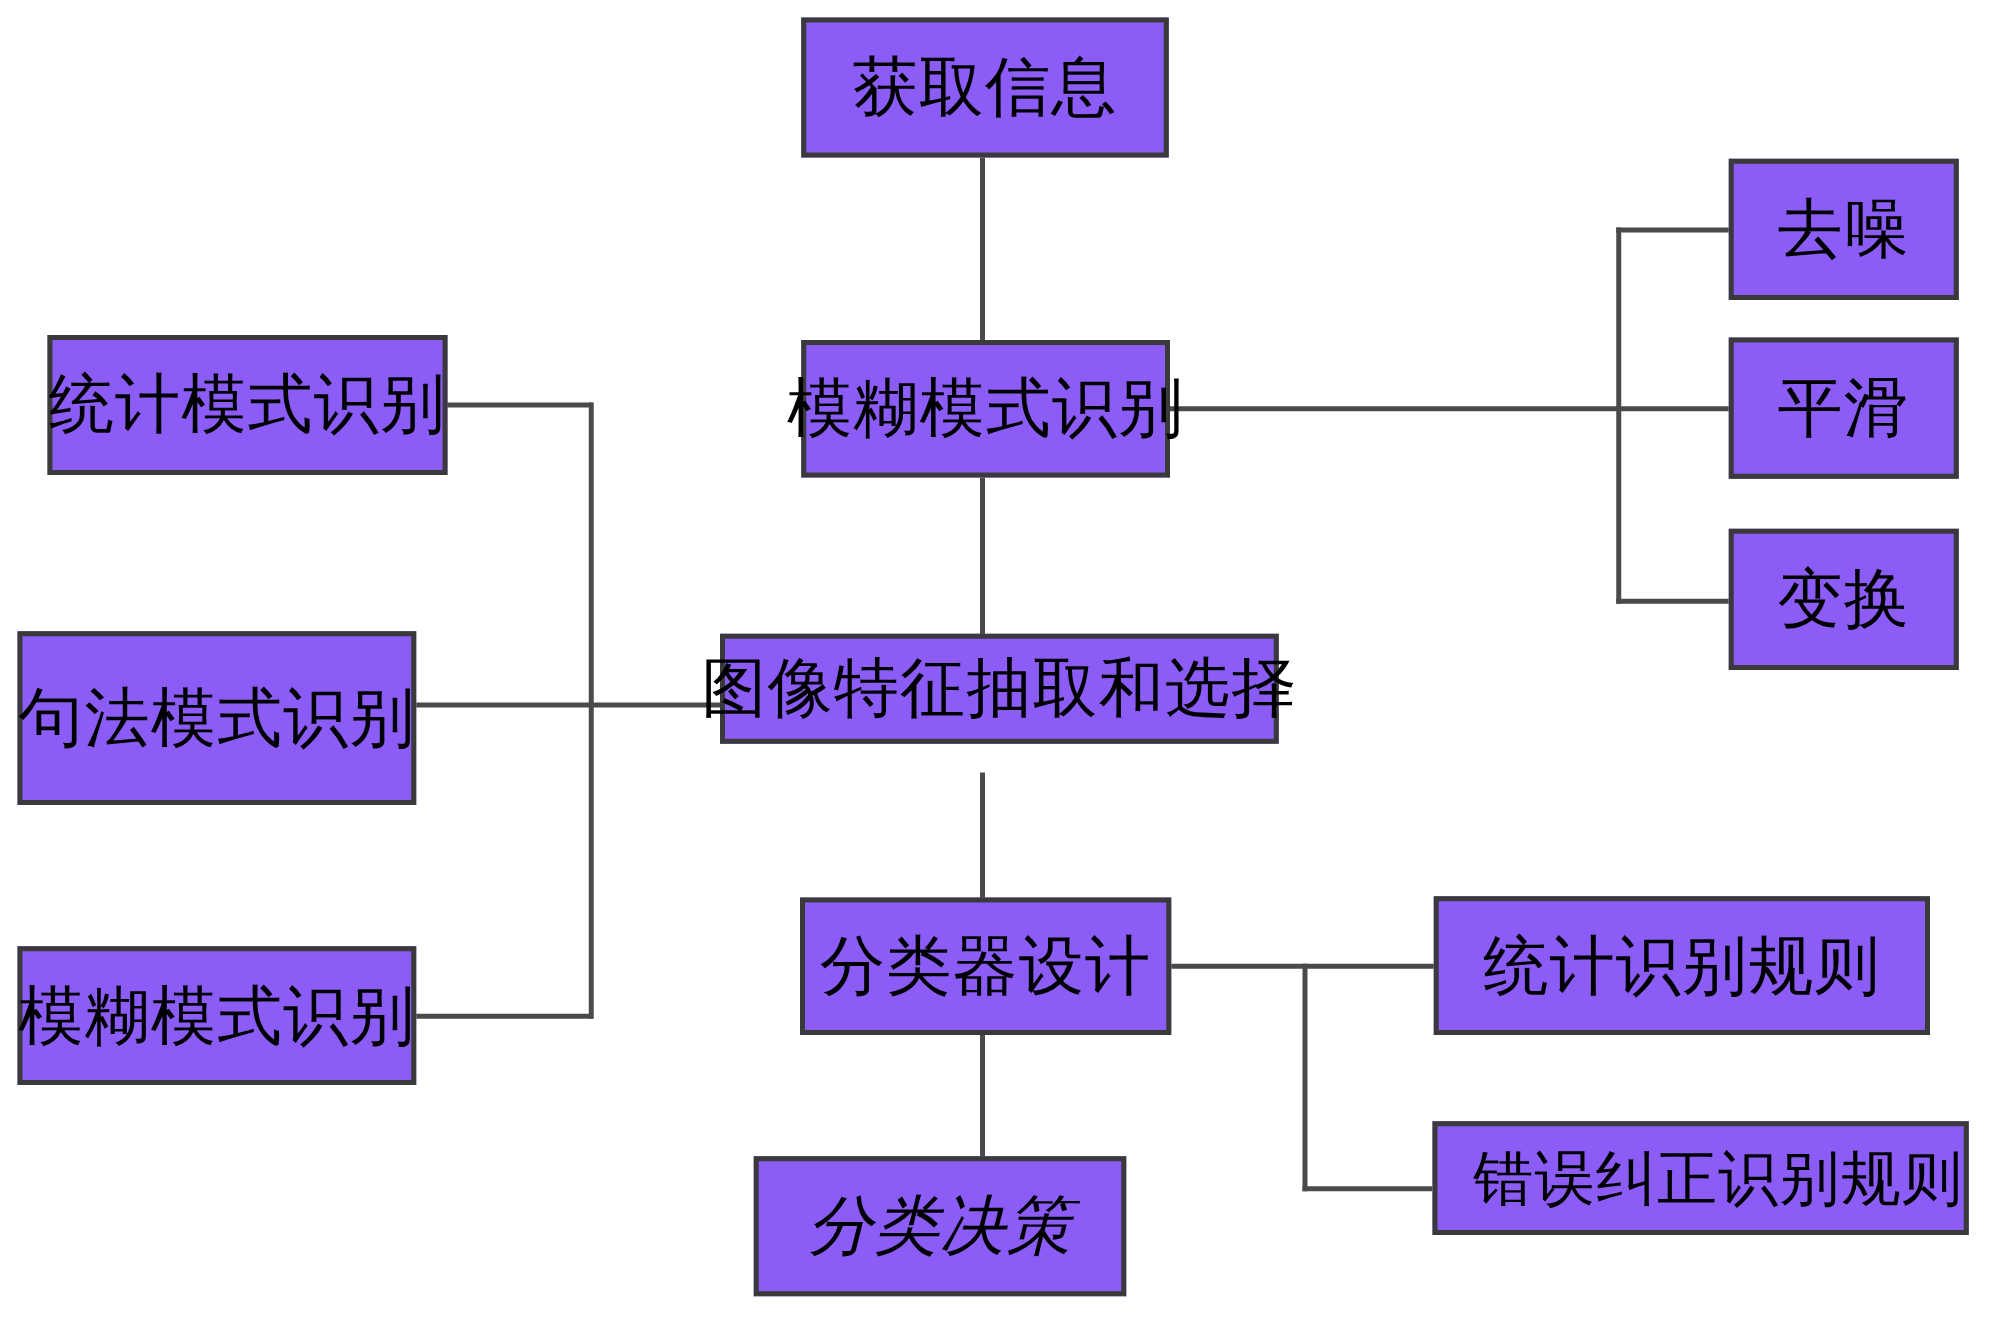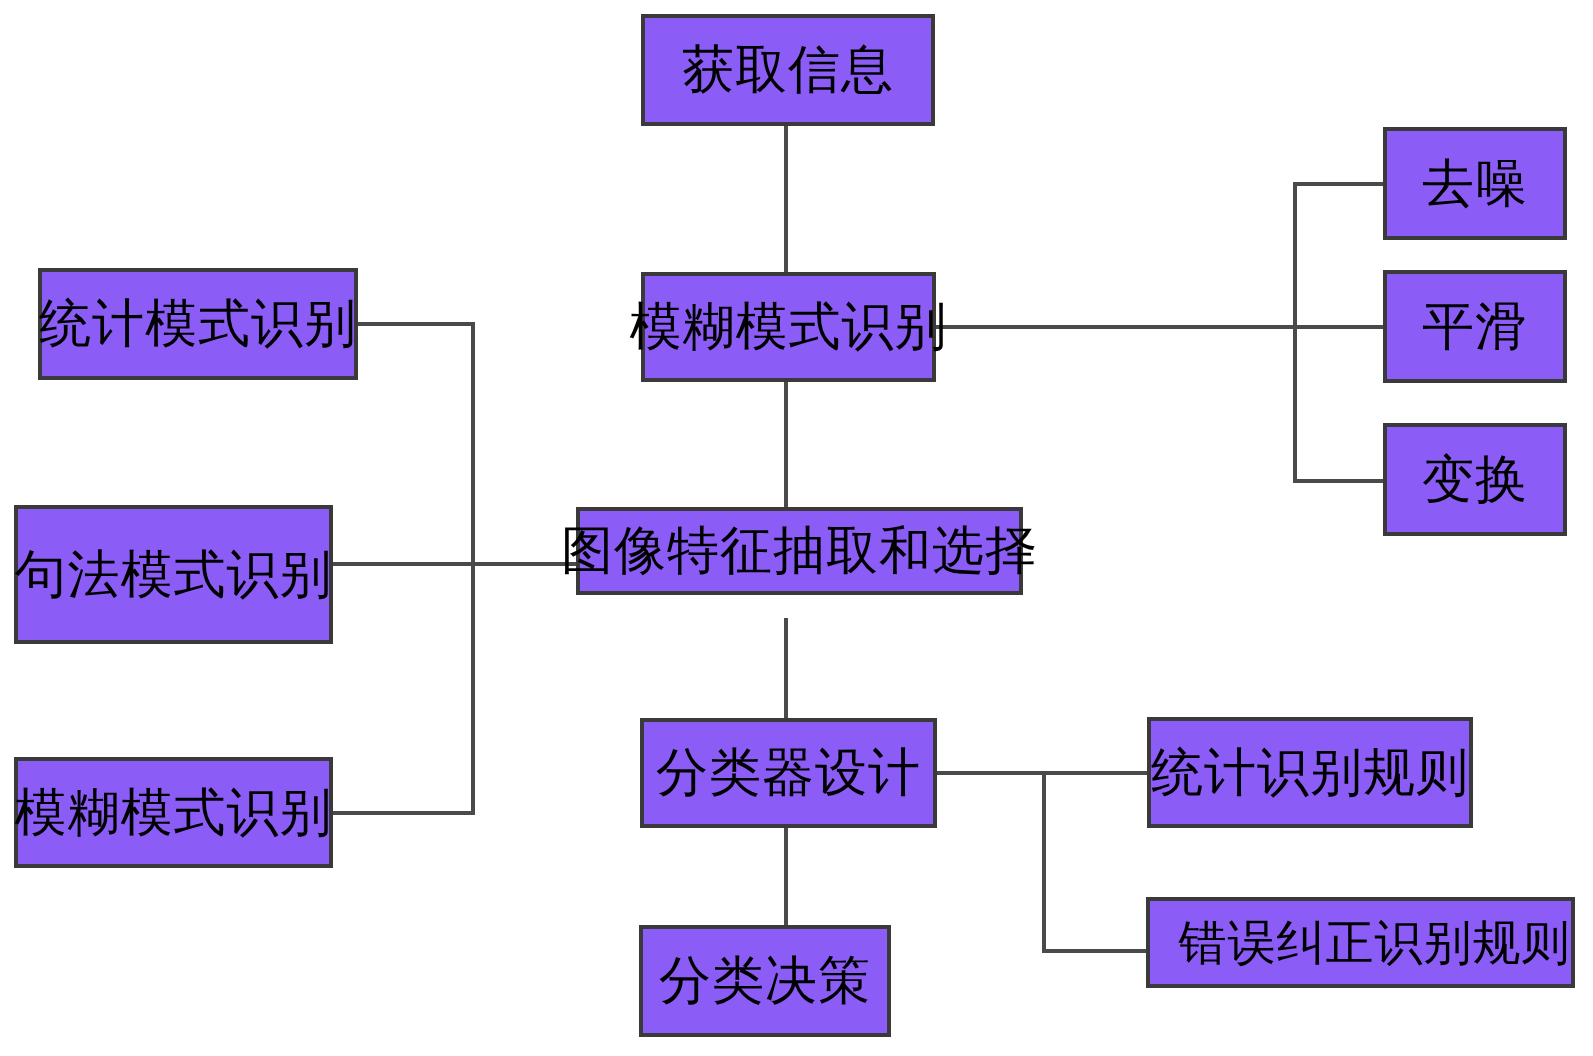--- a/index.html
+++ b/index.html
@@ -55,21 +55,21 @@
   </div>
 
   <div class="node" style="left:576px;top:507px;width:447px;height:88px;">
     <span>图像特征抽取和选择</span>
   </div>
 
   <div class="node" style="left:640px;top:718px;width:297px;height:110px;">
     <span>分类器设计</span>
   </div>
 
-  <div class="node" style="left:639px;top:925px;width:252px;height:112px;">
+  <div class="node" style="left:603px;top:925px;width:298px;height:112px;font-style:italic;">
     <span>分类决策</span>
   </div>
 
   <div class="node" style="left:1383px;top:127px;width:184px;height:113px;">
     <span>去噪</span>
   </div>
 
   <div class="node" style="left:1383px;top:270px;width:184px;height:113px;">
     <span>平滑</span>
   </div>
@@ -83,21 +83,21 @@
   </div>
 
   <div class="node" style="left:14px;top:505px;width:319px;height:139px;">
     <span>句法模式识别</span>
   </div>
 
   <div class="node" style="left:14px;top:757px;width:319px;height:111px;text-align:right;">
     <span>模糊模式识别</span>
   </div>
 
-  <div class="node" style="left:1147px;top:717px;width:326px;height:111px;font-family:Liberation Mono, monospace;">
+  <div class="node" style="left:1147px;top:717px;width:397px;height:111px;font-family:Liberation Mono, monospace;">
     <span>统计识别规则</span>
   </div>
 
   <div class="node small-font" style="left:1146px;top:897px;width:429px;height:91px;padding-left:28px;">
     <span>错误纠正识别规则</span>
   </div>
 
   <div class="line v" style="left:784px;top:126px;height:147px;"></div>
   <div class="line v" style="left:784px;top:382px;height:126px;"></div>
   <div class="line v" style="left:784px;top:618px;height:101px;"></div>

